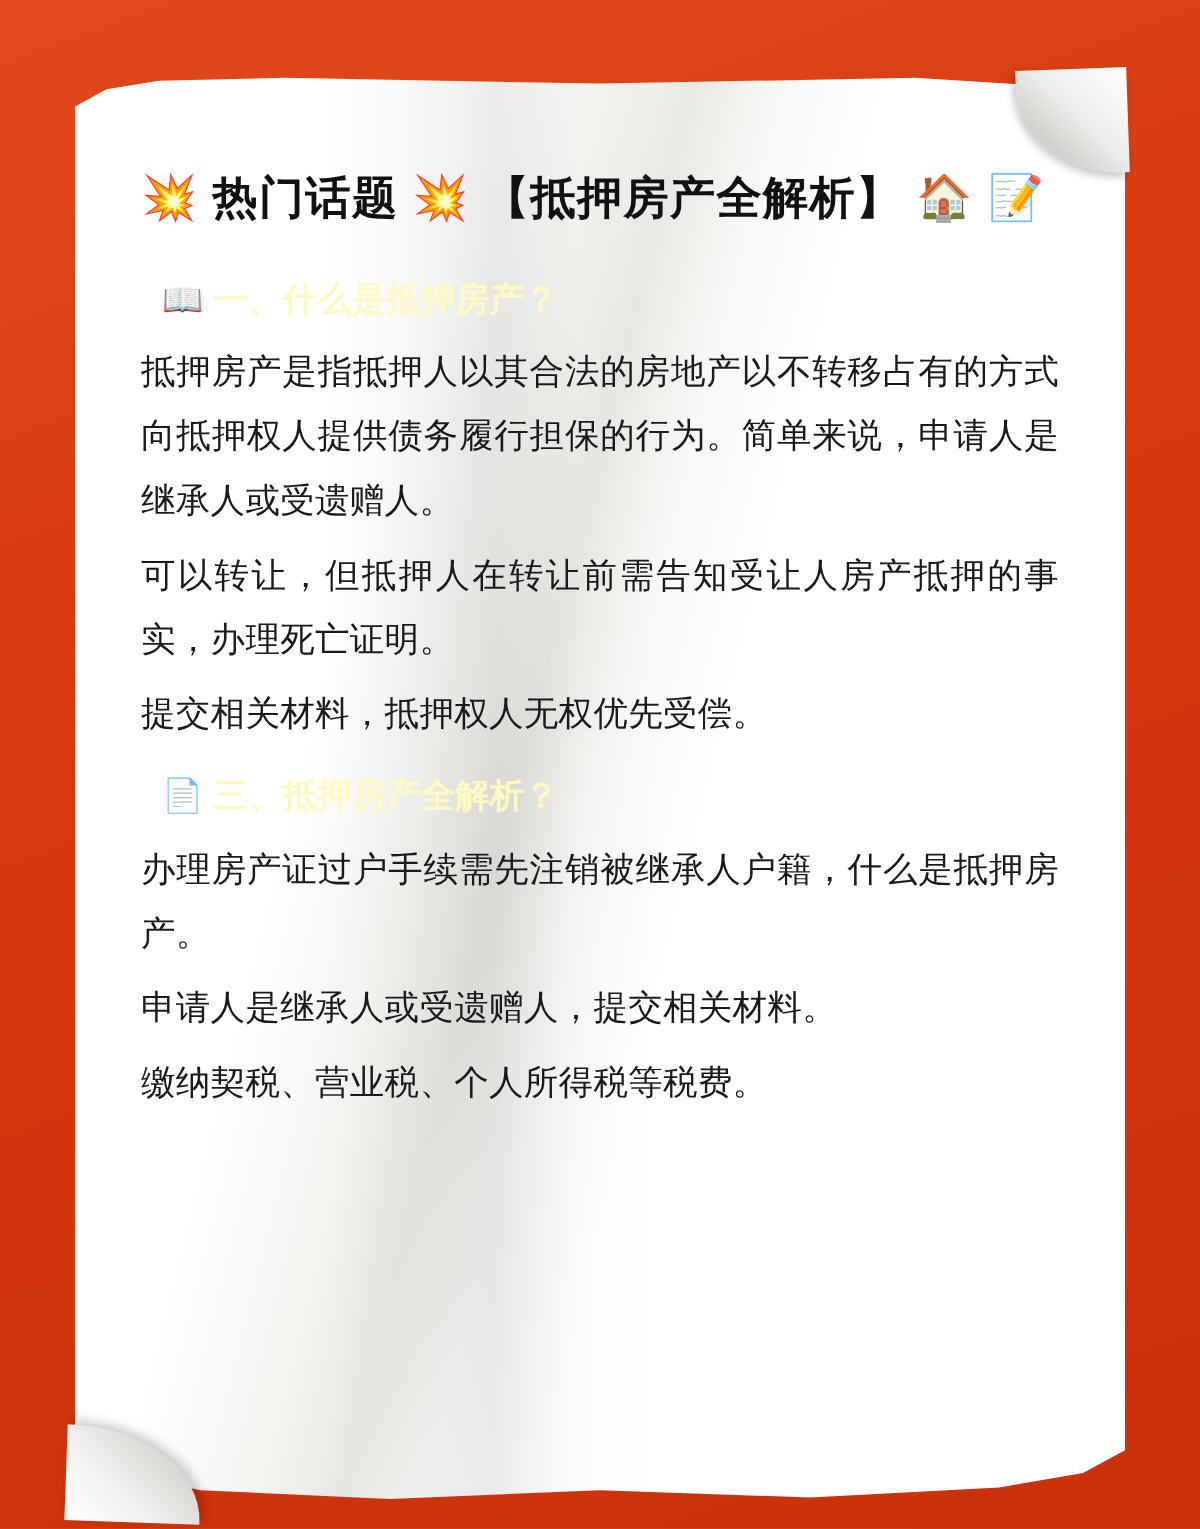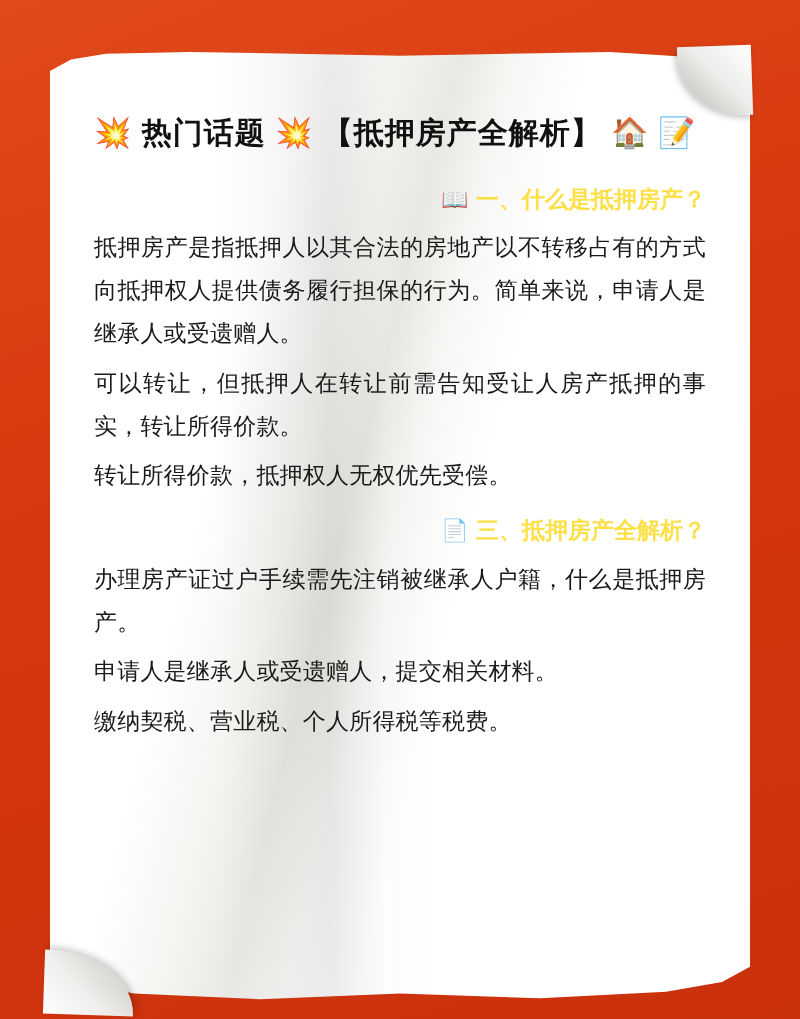--- a/index.html
+++ b/index.html
@@ -130,24 +130,23 @@
     margin-bottom: 30px;
   }
 
   .section {
     margin-bottom: 6px;
   }
 
   .sec-head {
     font-size: 23px;
     font-weight: bold;
-    color: #fde047;
+    color: #fef9c3;
     line-height: 1.5;
     margin: 16px 0 10px 14px;
-    text-align: right;
   }
   .sec-head .ico {
     font-size: 22px;
     margin-right: 7px;
   }
 
   .para {
     font-size: 23px;
     color: #1a1a1a;
     line-height: 1.88;
@@ -173,22 +172,22 @@
     <div class="title">💥 热门话题 💥 【抵押房产全解析】 🏠 📝</div>
 
     <div class="section">
       <div class="sec-head">
         <span class="ico">📖</span><span>一、什么是抵押房产？</span>
       </div>
       <p class="para">抵押房产是指抵押人以其合法的房地产以不转移占有的方式向抵押权人提供债务履行担保的行为。简单来说，申请人是继承人或受遗赠人。</p>
     </div>
 
     <div class="section">
-      <p class="para">可以转让，但抵押人在转让前需告知受让人房产抵押的事实，转让所得价款。</p>
-      <p class="para">转让所得价款，抵押权人无权优先受偿。</p>
+      <p class="para">可以转让，但抵押人在转让前需告知受让人房产抵押的事实，办理死亡证明。</p>
+      <p class="para">提交相关材料，抵押权人无权优先受偿。</p>
     </div>
 
     <div class="section">
       <div class="sec-head">
         <span class="ico">📄</span><span>三、抵押房产全解析？</span>
       </div>
       <p class="para">办理房产证过户手续需先注销被继承人户籍，什么是抵押房产。</p>
       <p class="para">申请人是继承人或受遗赠人，提交相关材料。</p>
       <p class="para">缴纳契税、营业税、个人所得税等税费。</p>
     </div>

